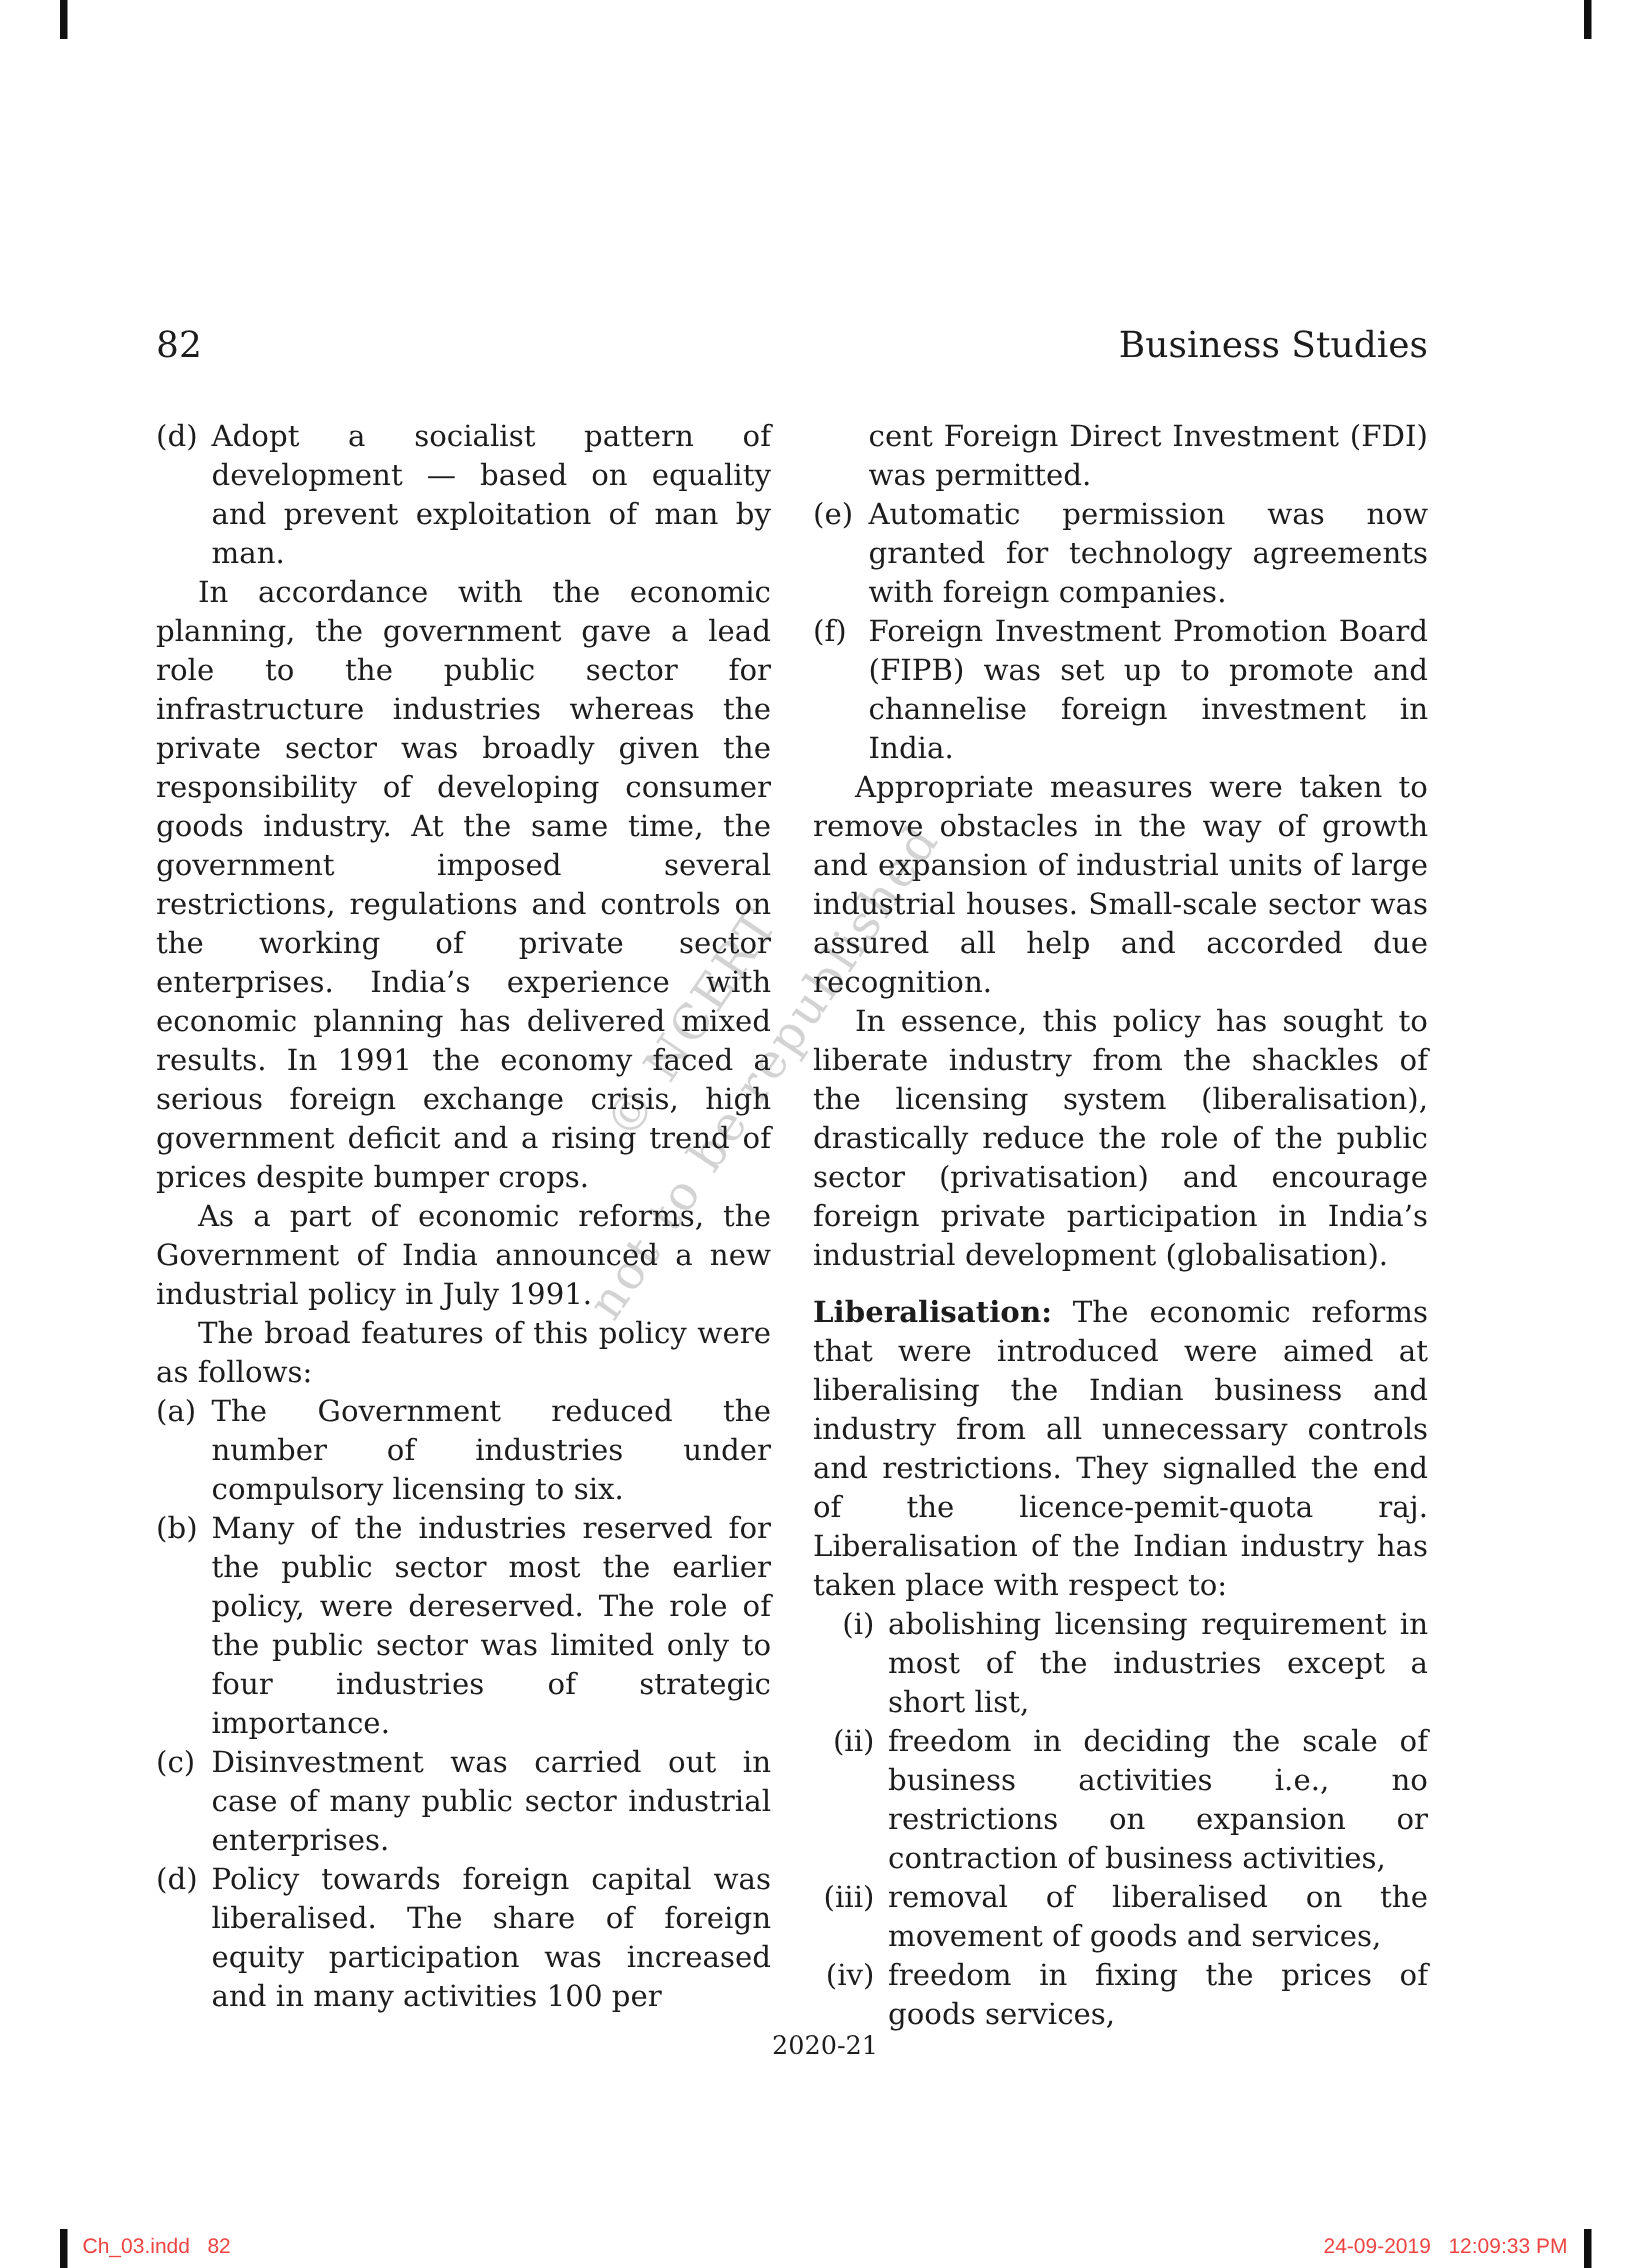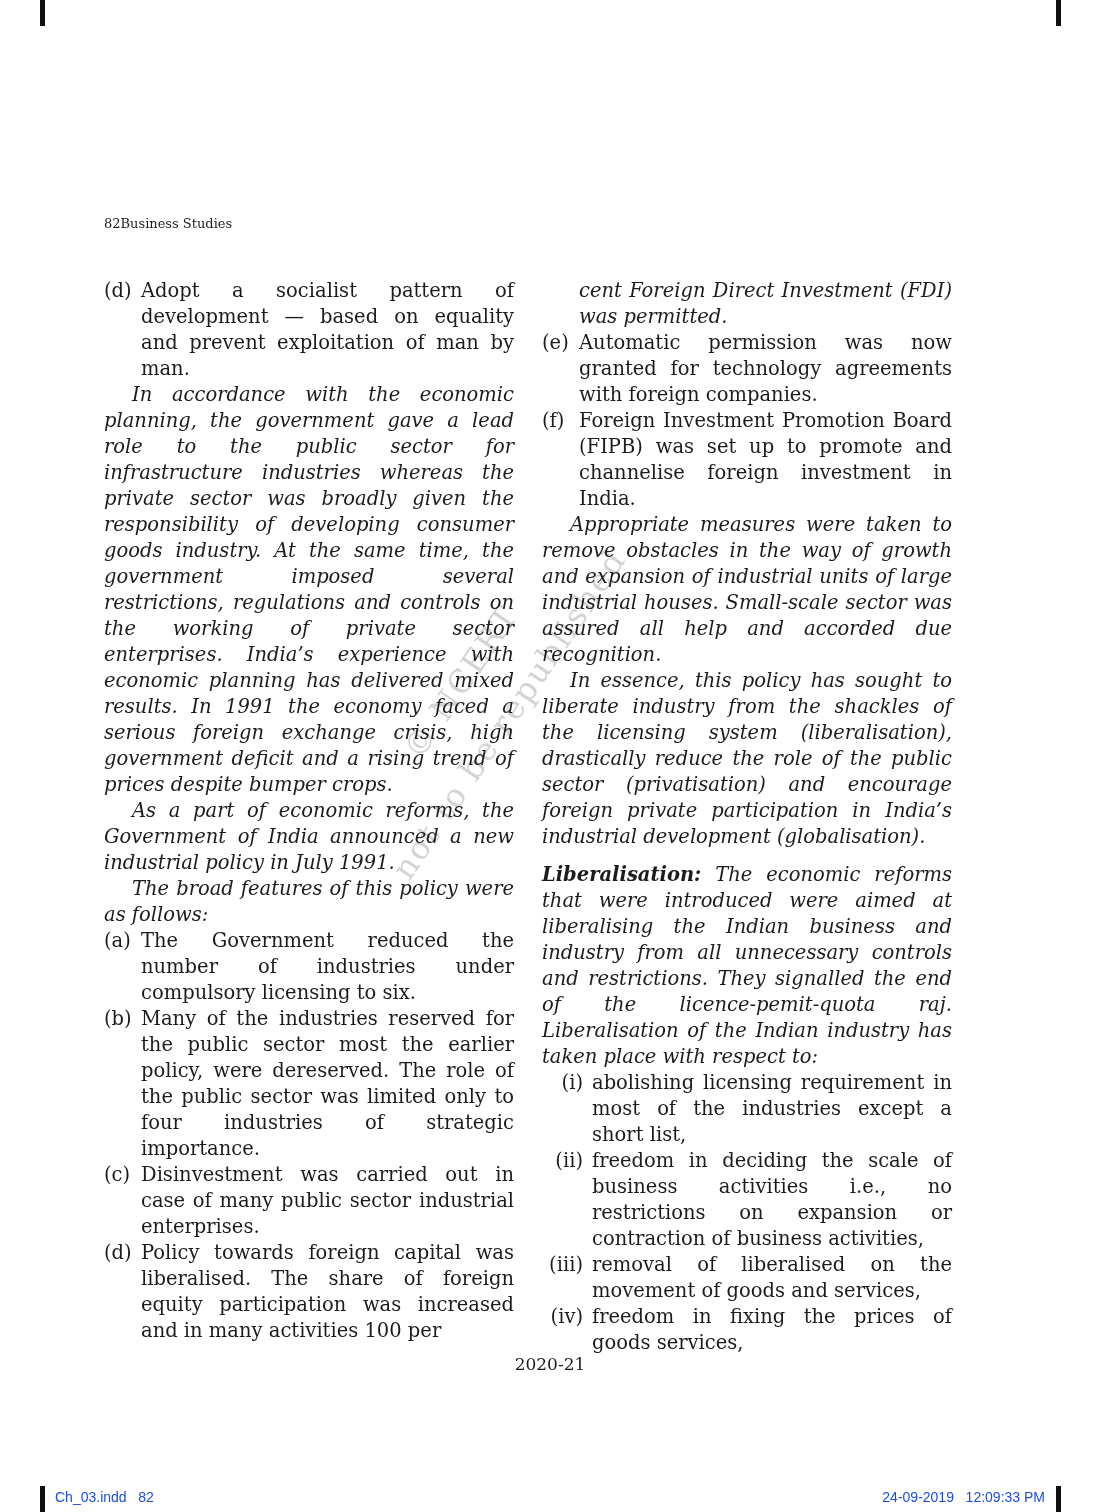--- a/index.html
+++ b/index.html
@@ -17,34 +17,34 @@
   .crop { position: absolute; background: #101010; }
   .crop.v { width: 5px; height: 26px; }
   .crop.tl { left: 40px; top: 0; }
   .crop.tr { left: 1056px; top: 0; }
   .crop.bl { left: 40px; top: 1486px; }
   .crop.br { left: 1056px; top: 1486px; }
 
   .header {
     position: absolute;
     top: 216px; left: 104px; width: 848px;
-    display: flex; justify-content: flex-start;
-    font-size: 13px;
+    display: flex; justify-content: space-between;
+    font-size: 24px;
   }
 
   .content {
     position: absolute;
     top: 278px; left: 104px; width: 848px;
     display: flex; gap: 28px;
     font-size: 19.5px; line-height: 26px;
     text-align: justify;
   }
   .col { width: 410px; }
 
-  .content p { margin: 0; text-indent: 28px; font-style: italic; }
+  .content p { margin: 0; text-indent: 28px; }
   .content p.no-indent { text-indent: 0; }
   .gap-before { margin-top: 12px !important; }
 
   .list-item { display: flex; }
   .list-item .marker { flex: 0 0 37px; }
   .list-item .li-text { flex: 1; text-align: justify; }
   .roman .marker { flex: 0 0 50px; text-align: right; padding-right: 9px; box-sizing: border-box; }
   .continuation { padding-left: 37px; text-indent: 0 !important; }
 
   .bold-lead { font-weight: bold; margin-top: 24px; }
@@ -68,21 +68,21 @@
     text-align: center;
     font-size: 17px;
   }
 
   .print-info {
     position: absolute;
     top: 1489px; left: 55px; right: 55px;
     display: flex; justify-content: space-between;
     font-family: "Liberation Sans", "DejaVu Sans", sans-serif;
     font-size: 14px;
-    color: #1d4ed8;
+    color: #ef4444;
   }
   .print-info span { white-space: pre; }
 </style>
 </head>
 <body>
 
 <div class="page">
 
   <div class="crop v tl"></div>
   <div class="crop v tr"></div>

